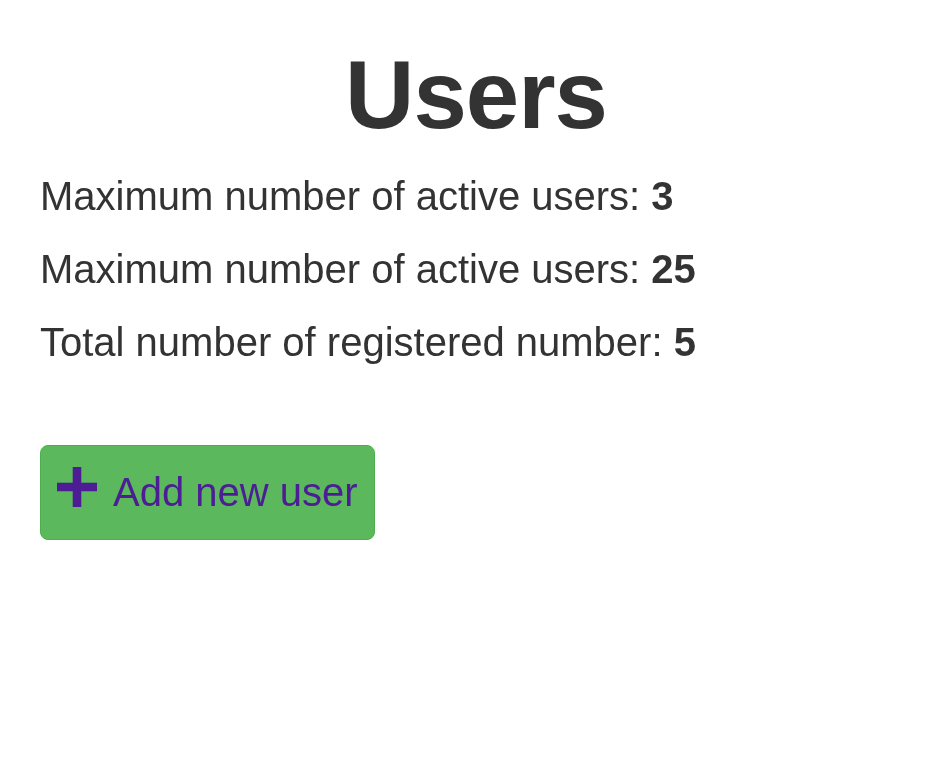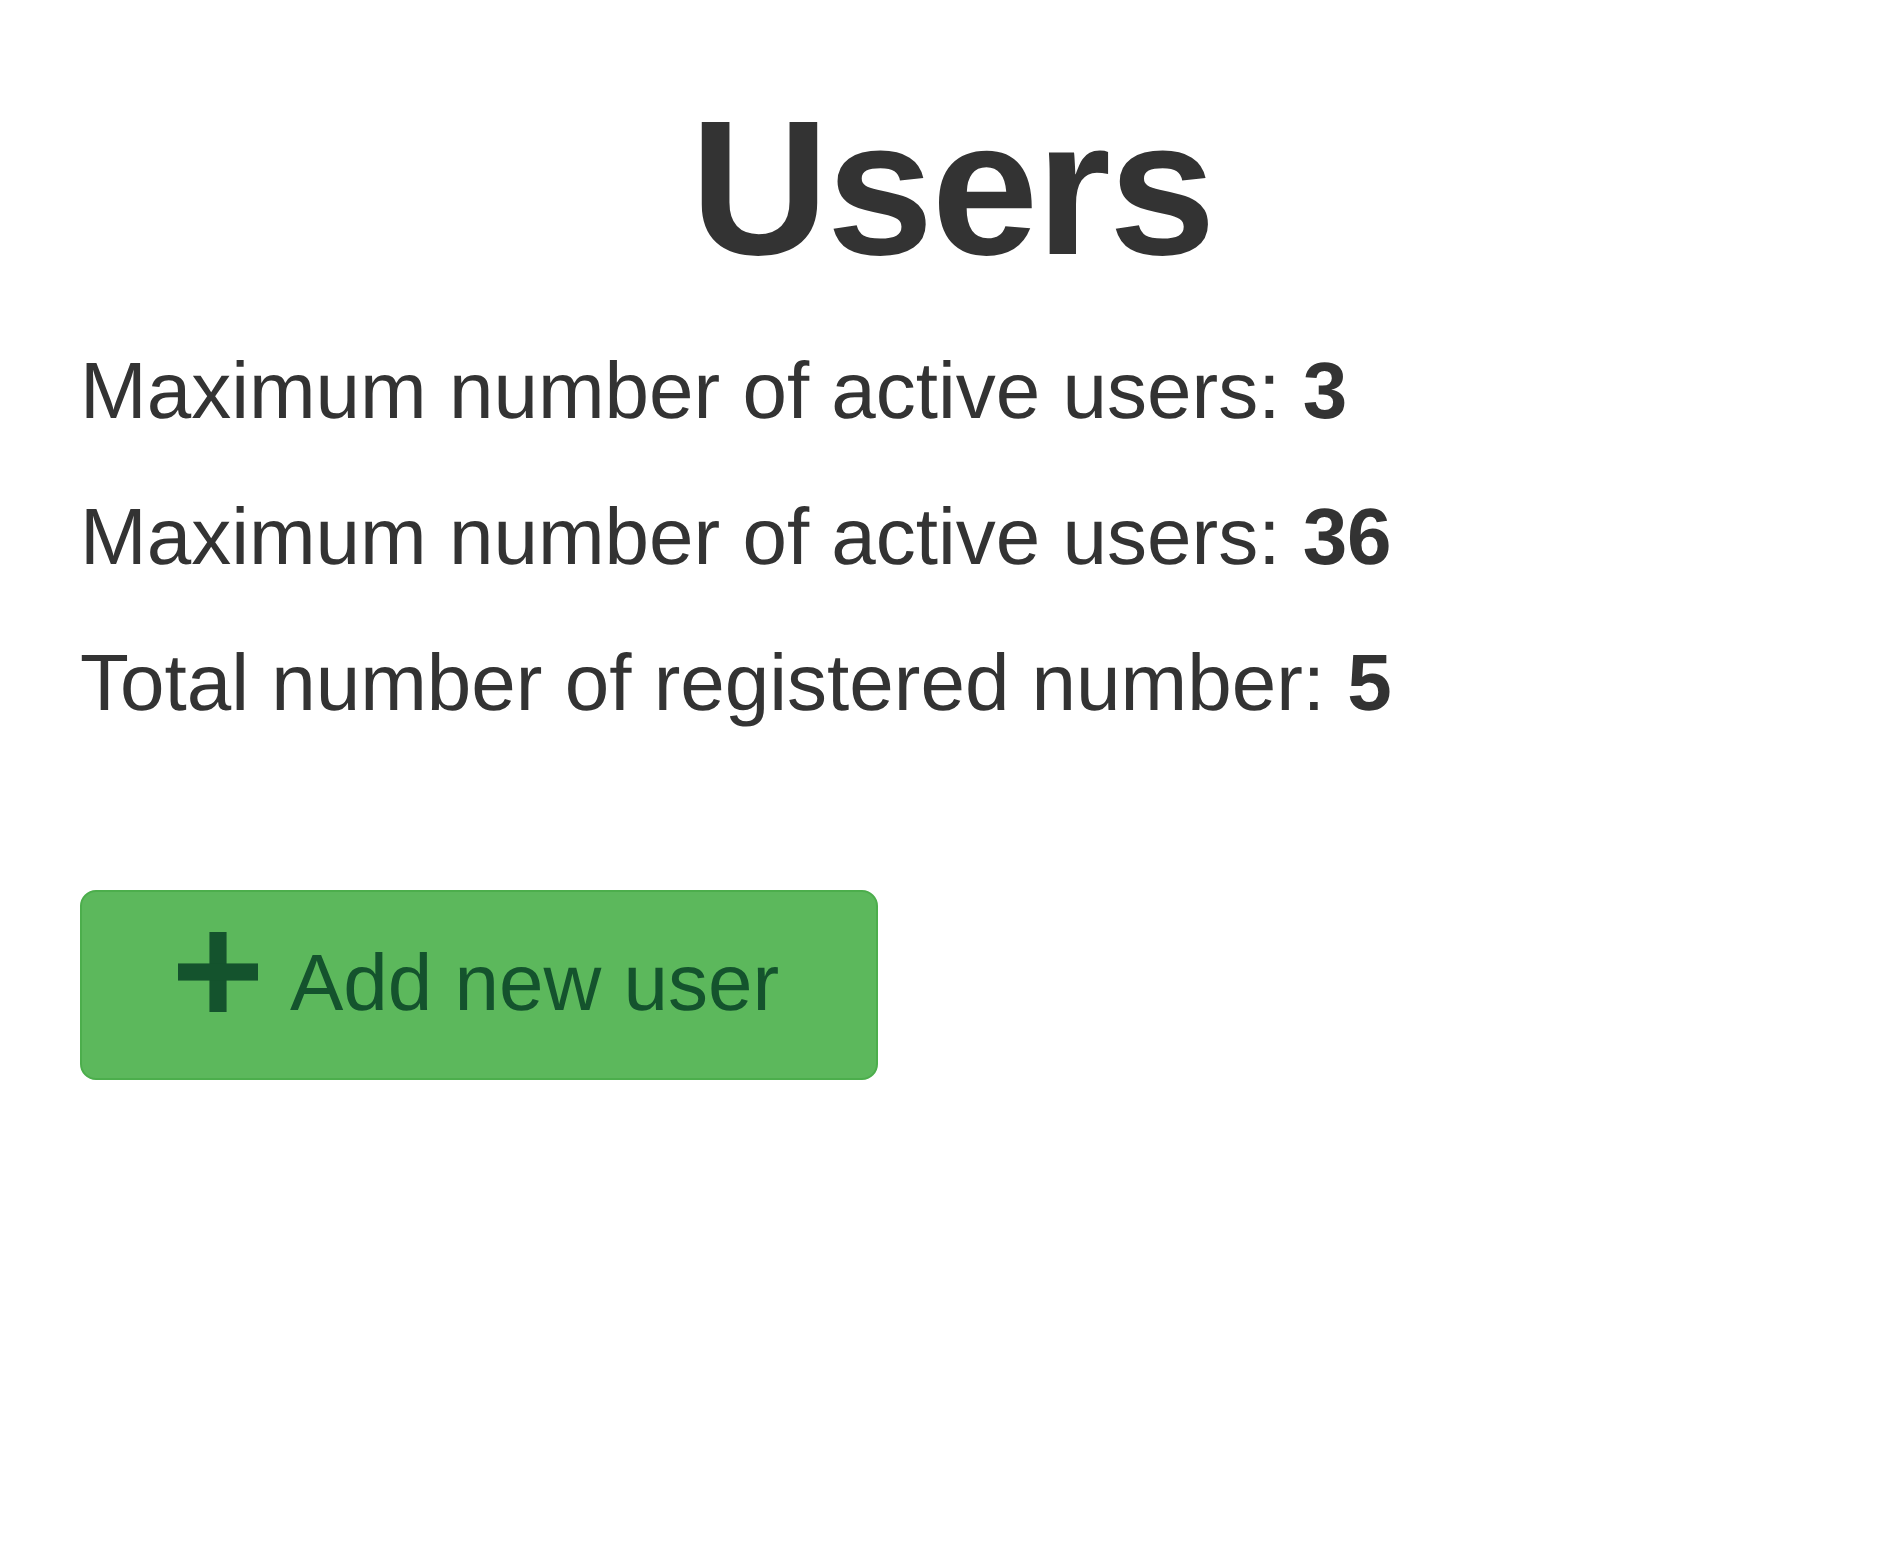--- a/index.html
+++ b/index.html
@@ -32,24 +32,24 @@
     .stat-value {
       font-weight: 700;
     }
     .button-area {
       margin-top: 80px;
     }
     .add-user-btn {
       display: inline-flex;
       align-items: center;
       background: #5cb85c;
-      color: #14532d;
+      color: #4c1d95;
       border: 1px solid #4cae4c;
       border-radius: 8px;
-      padding: 20px 48px;
+      padding: 20px 16px;
       font-size: 40px;
       font-weight: 400;
       cursor: pointer;
       font-family: inherit;
       line-height: 1.2;
     }
     .plus-icon {
       display: inline-block;
       margin-right: 16px;
       font-weight: 700;
@@ -59,21 +59,21 @@
 </head>
 <body>
 
 <h1 class="page-title">Users</h1>
 
 <p class="stat-line">
   <span>Maximum number of active users: </span><span class="stat-value">3</span>
 </p>
 
 <p class="stat-line">
-  <span>Maximum number of active users: </span><span class="stat-value">36</span>
+  <span>Maximum number of active users: </span><span class="stat-value">25</span>
 </p>
 
 <p class="stat-line">
   <span>Total number of registered number: </span><span class="stat-value">5</span>
 </p>
 
 <div class="button-area">
   <button class="add-user-btn">
     <span class="plus-icon">
       <svg viewBox="0 0 14 14" width="40" height="40" fill="currentColor" aria-hidden="true">

